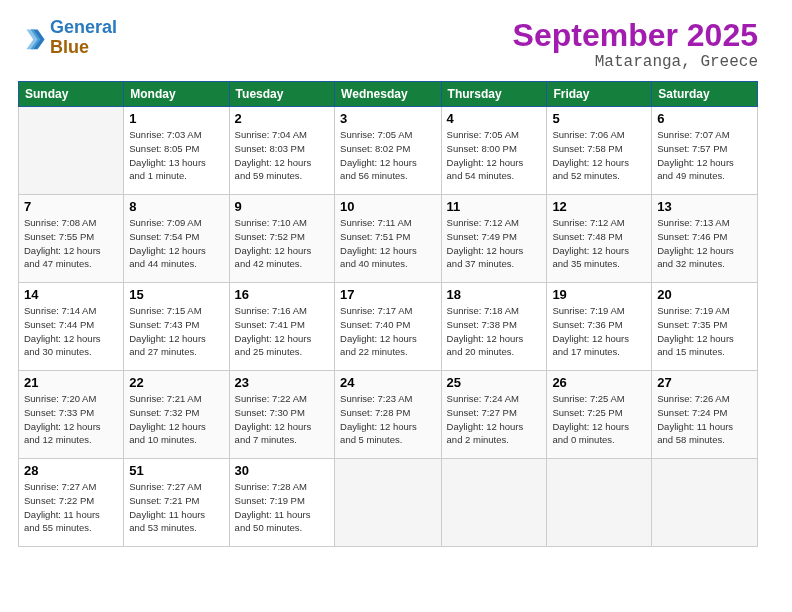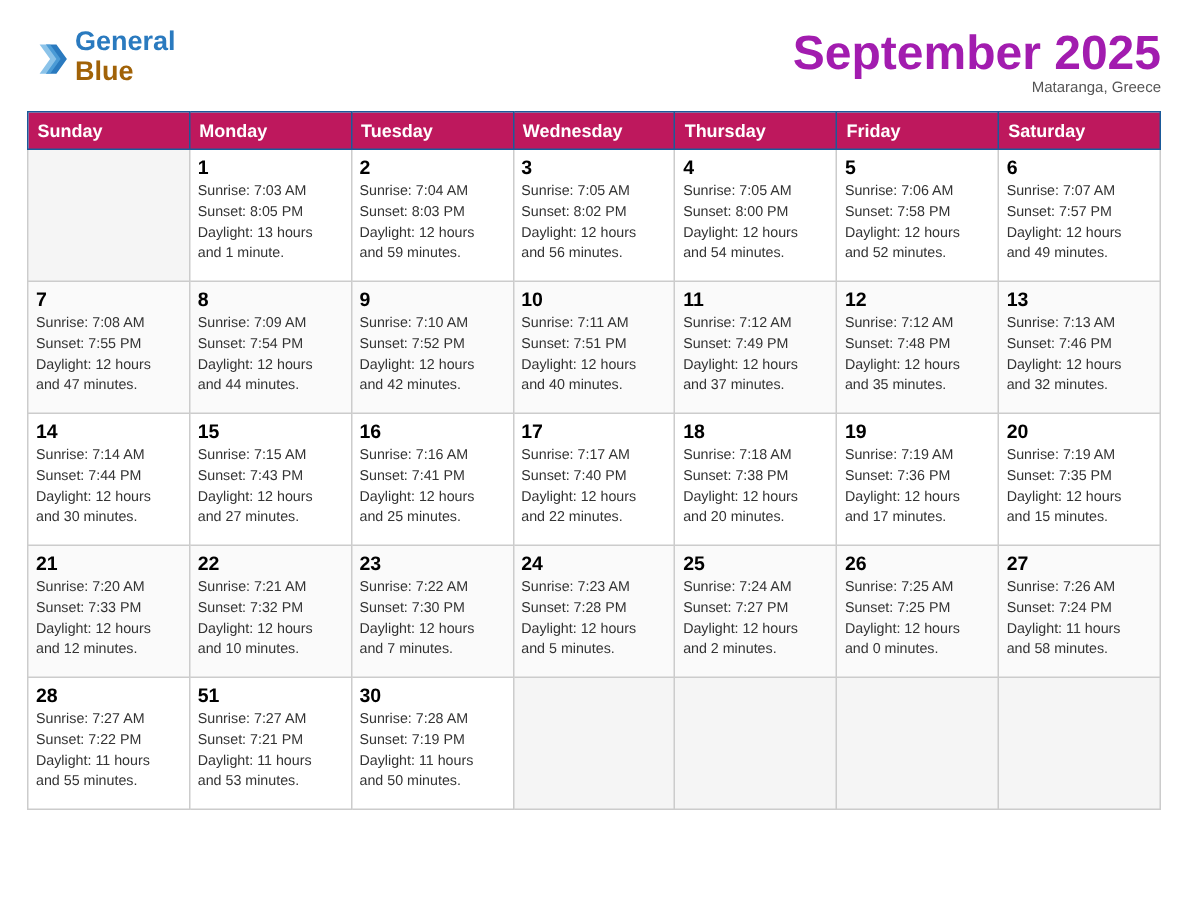--- a/index.html
+++ b/index.html
@@ -6,21 +6,21 @@
     body {
       font-family: Arial, sans-serif;
       background: #fff;
       width: 792px;
       height: 612px;
       overflow: hidden;
     }
     .page {
       width: 792px;
       height: 448px;
-      padding: 18px 18px 12px 18px;
+      padding: 18px 34px 12px 18px;
       display: flex;
       flex-direction: column;
     }
     .header {
       display: flex;
       justify-content: space-between;
       align-items: flex-start;
       margin-bottom: 10px;
     }
     .logo {
@@ -44,31 +44,32 @@
     .title-block {
       text-align: right;
     }
     .month-title {
       font-size: 32px;
       font-weight: bold;
       color: #a21caf;
       line-height: 1.1;
     }
     .subtitle {
-      font-size: 10px;
+      font-size: 16px;
       color: #555;
+      font-family: Liberation Mono, monospace;
     }
     .calendar {
       width: 100%;
       border-collapse: collapse;
       flex: 1;
       font-size: 10px;
     }
     .calendar thead th {
-      background-color: #be185d;
+      background-color: #15803d;
       color: #fff;
       font-size: 12px;
       font-weight: bold;
       padding: 5px 6px;
       text-align: left;
       border: 1px solid #1a5a9a;
     }
     .calendar tbody td {
       border: 1px solid #ccc;
       vertical-align: top;

